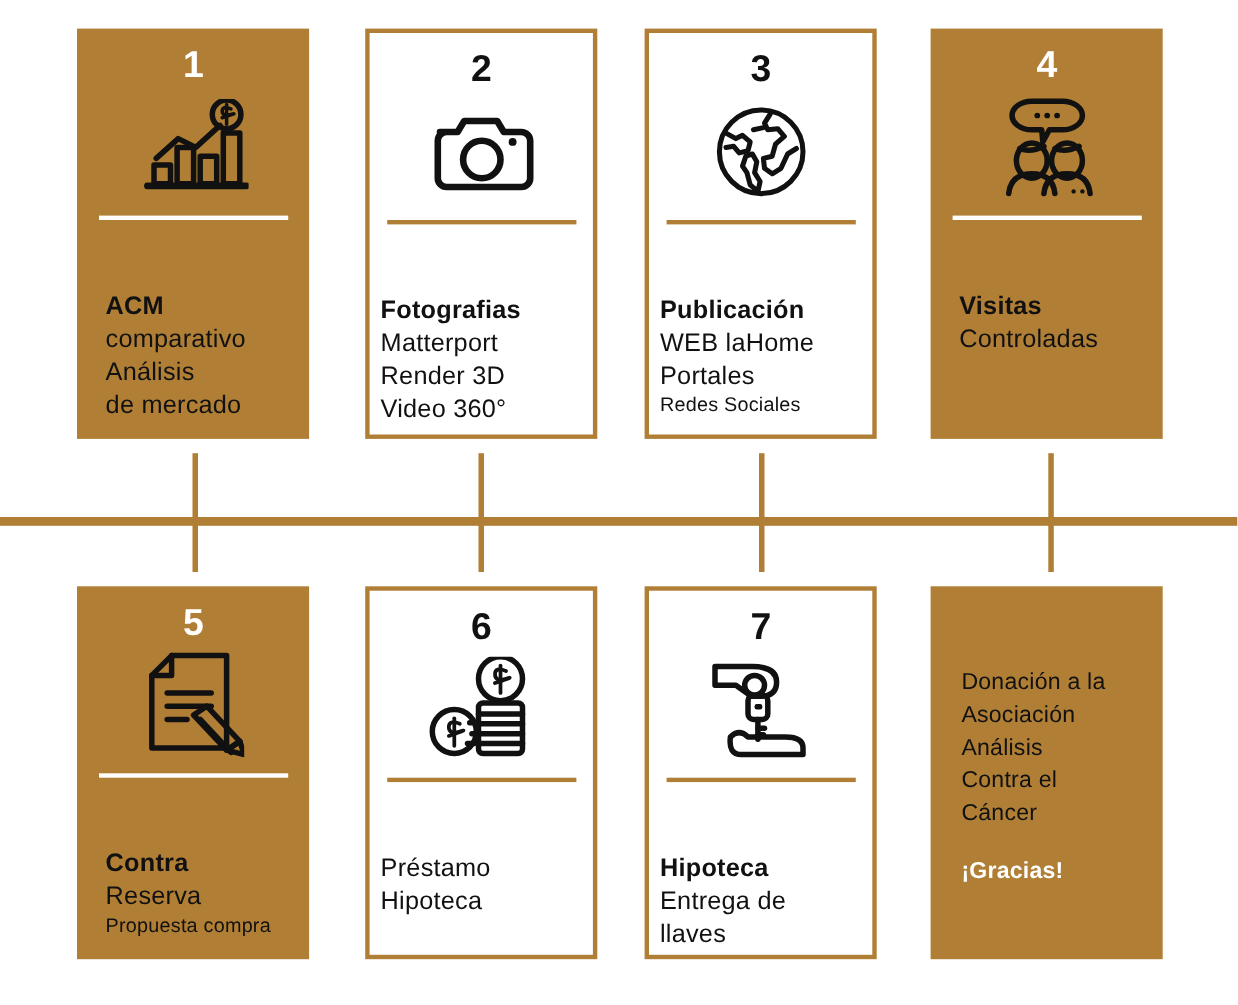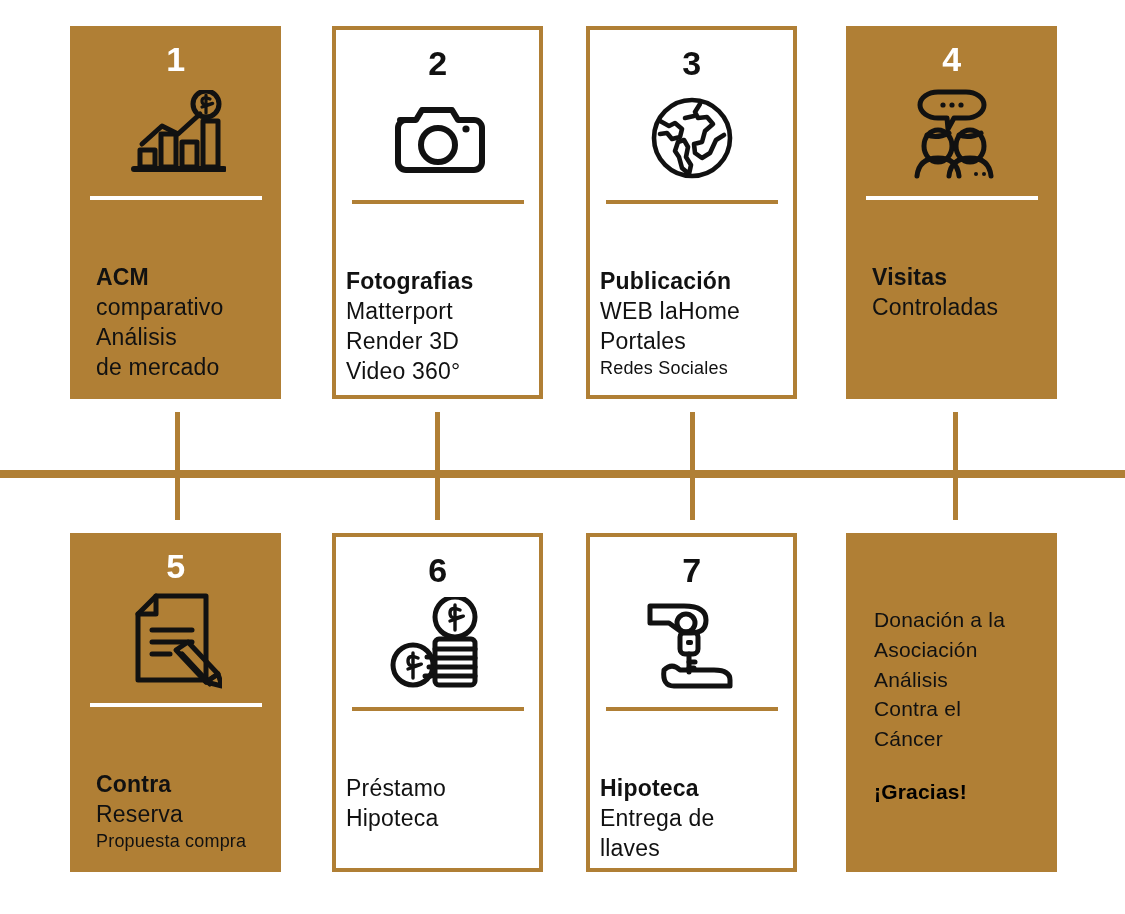--- a/index.html
+++ b/index.html
@@ -116,21 +116,21 @@
     font-size: 21px;
     font-weight: 400;
     line-height: 1.42;
     white-space: pre;
     letter-spacing: 0.2px;
   }
   .donation .thanks {
     margin-top: 26px;
     font-size: 21px;
     font-weight: 700;
-    color: #000000;
+    color: #ffffff;
     letter-spacing: 0.2px;
   }
 </style>
 </head>
 <body>
 
 <div id="stage">
 
   <div class="timeline-hline"></div>
   <div class="timeline-vline v1"></div>

